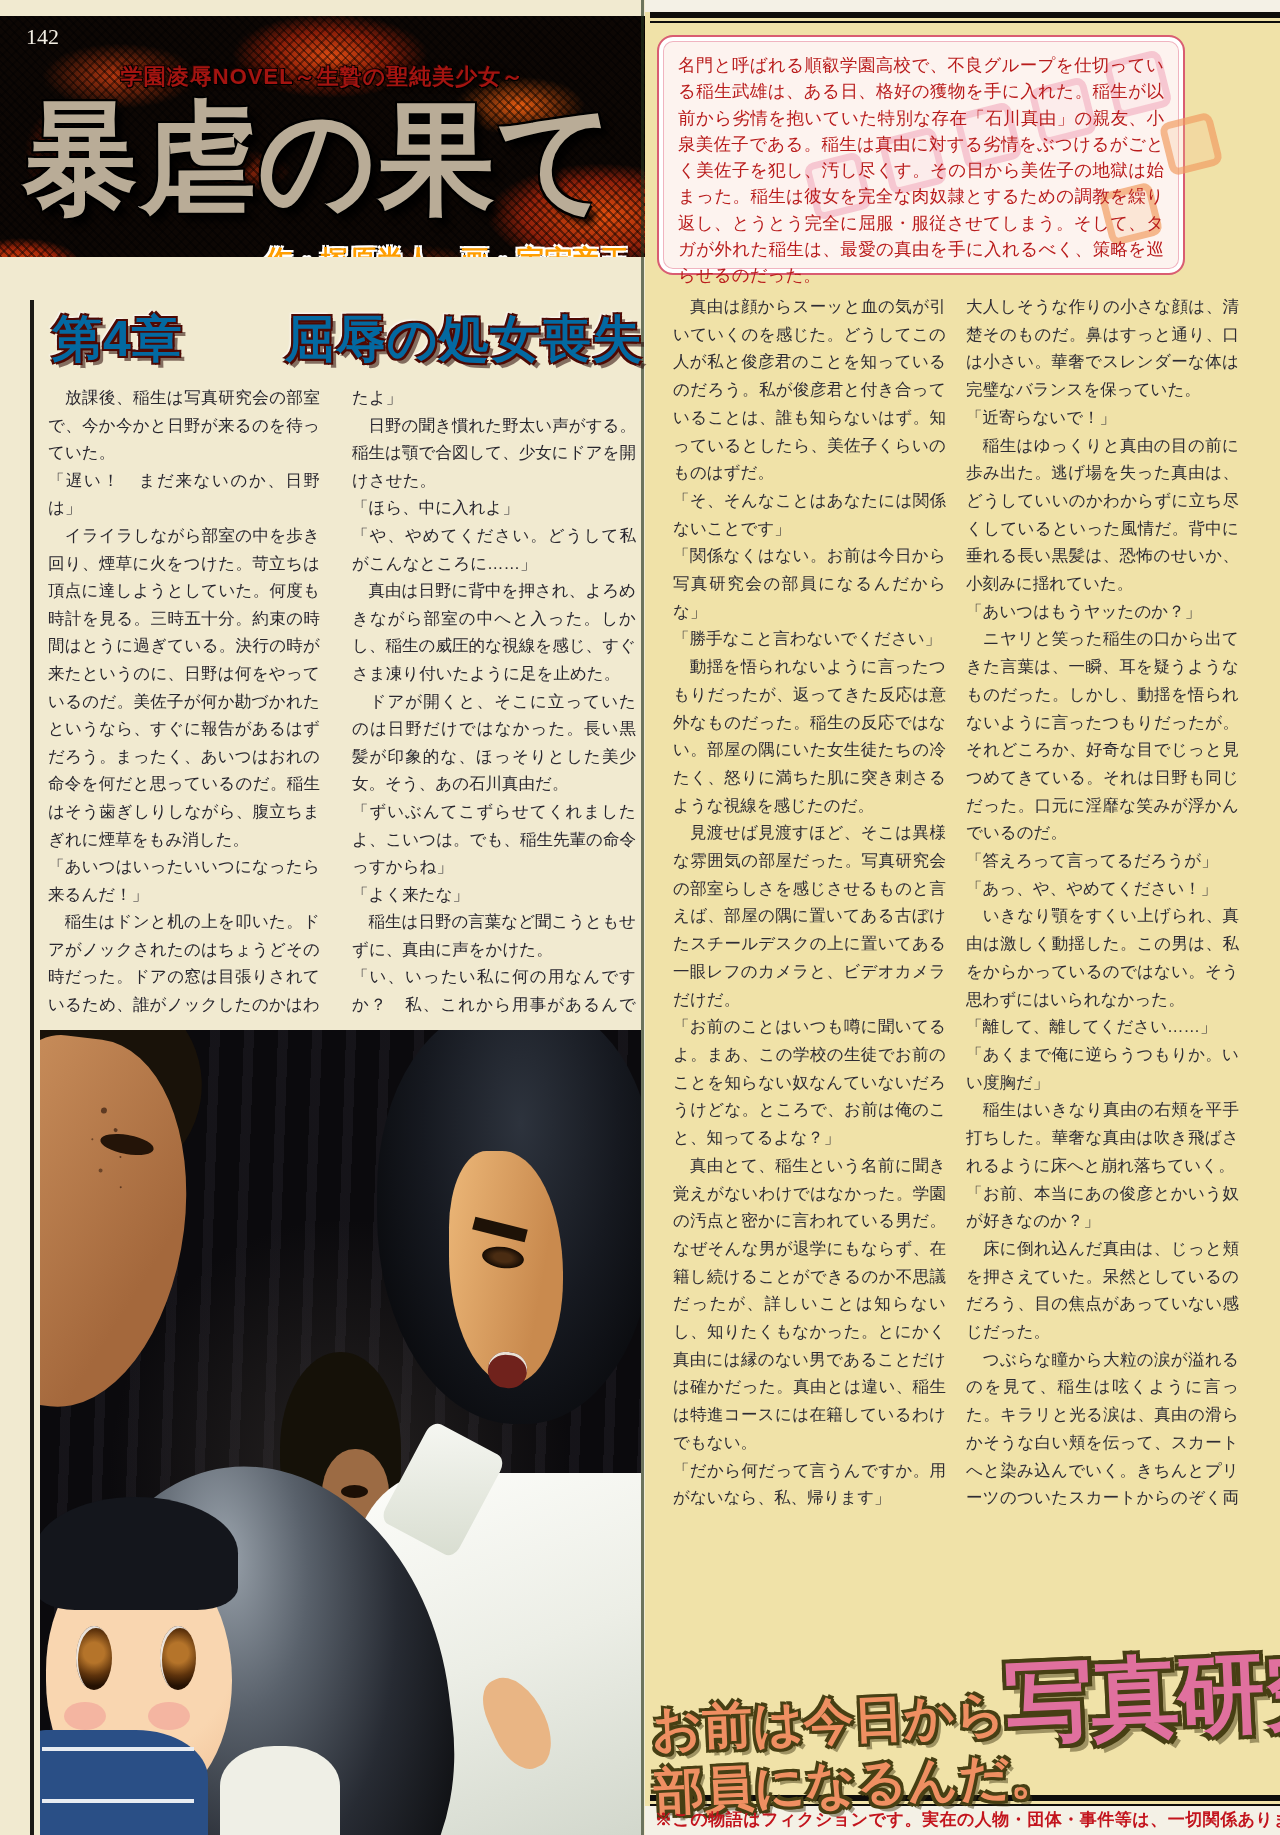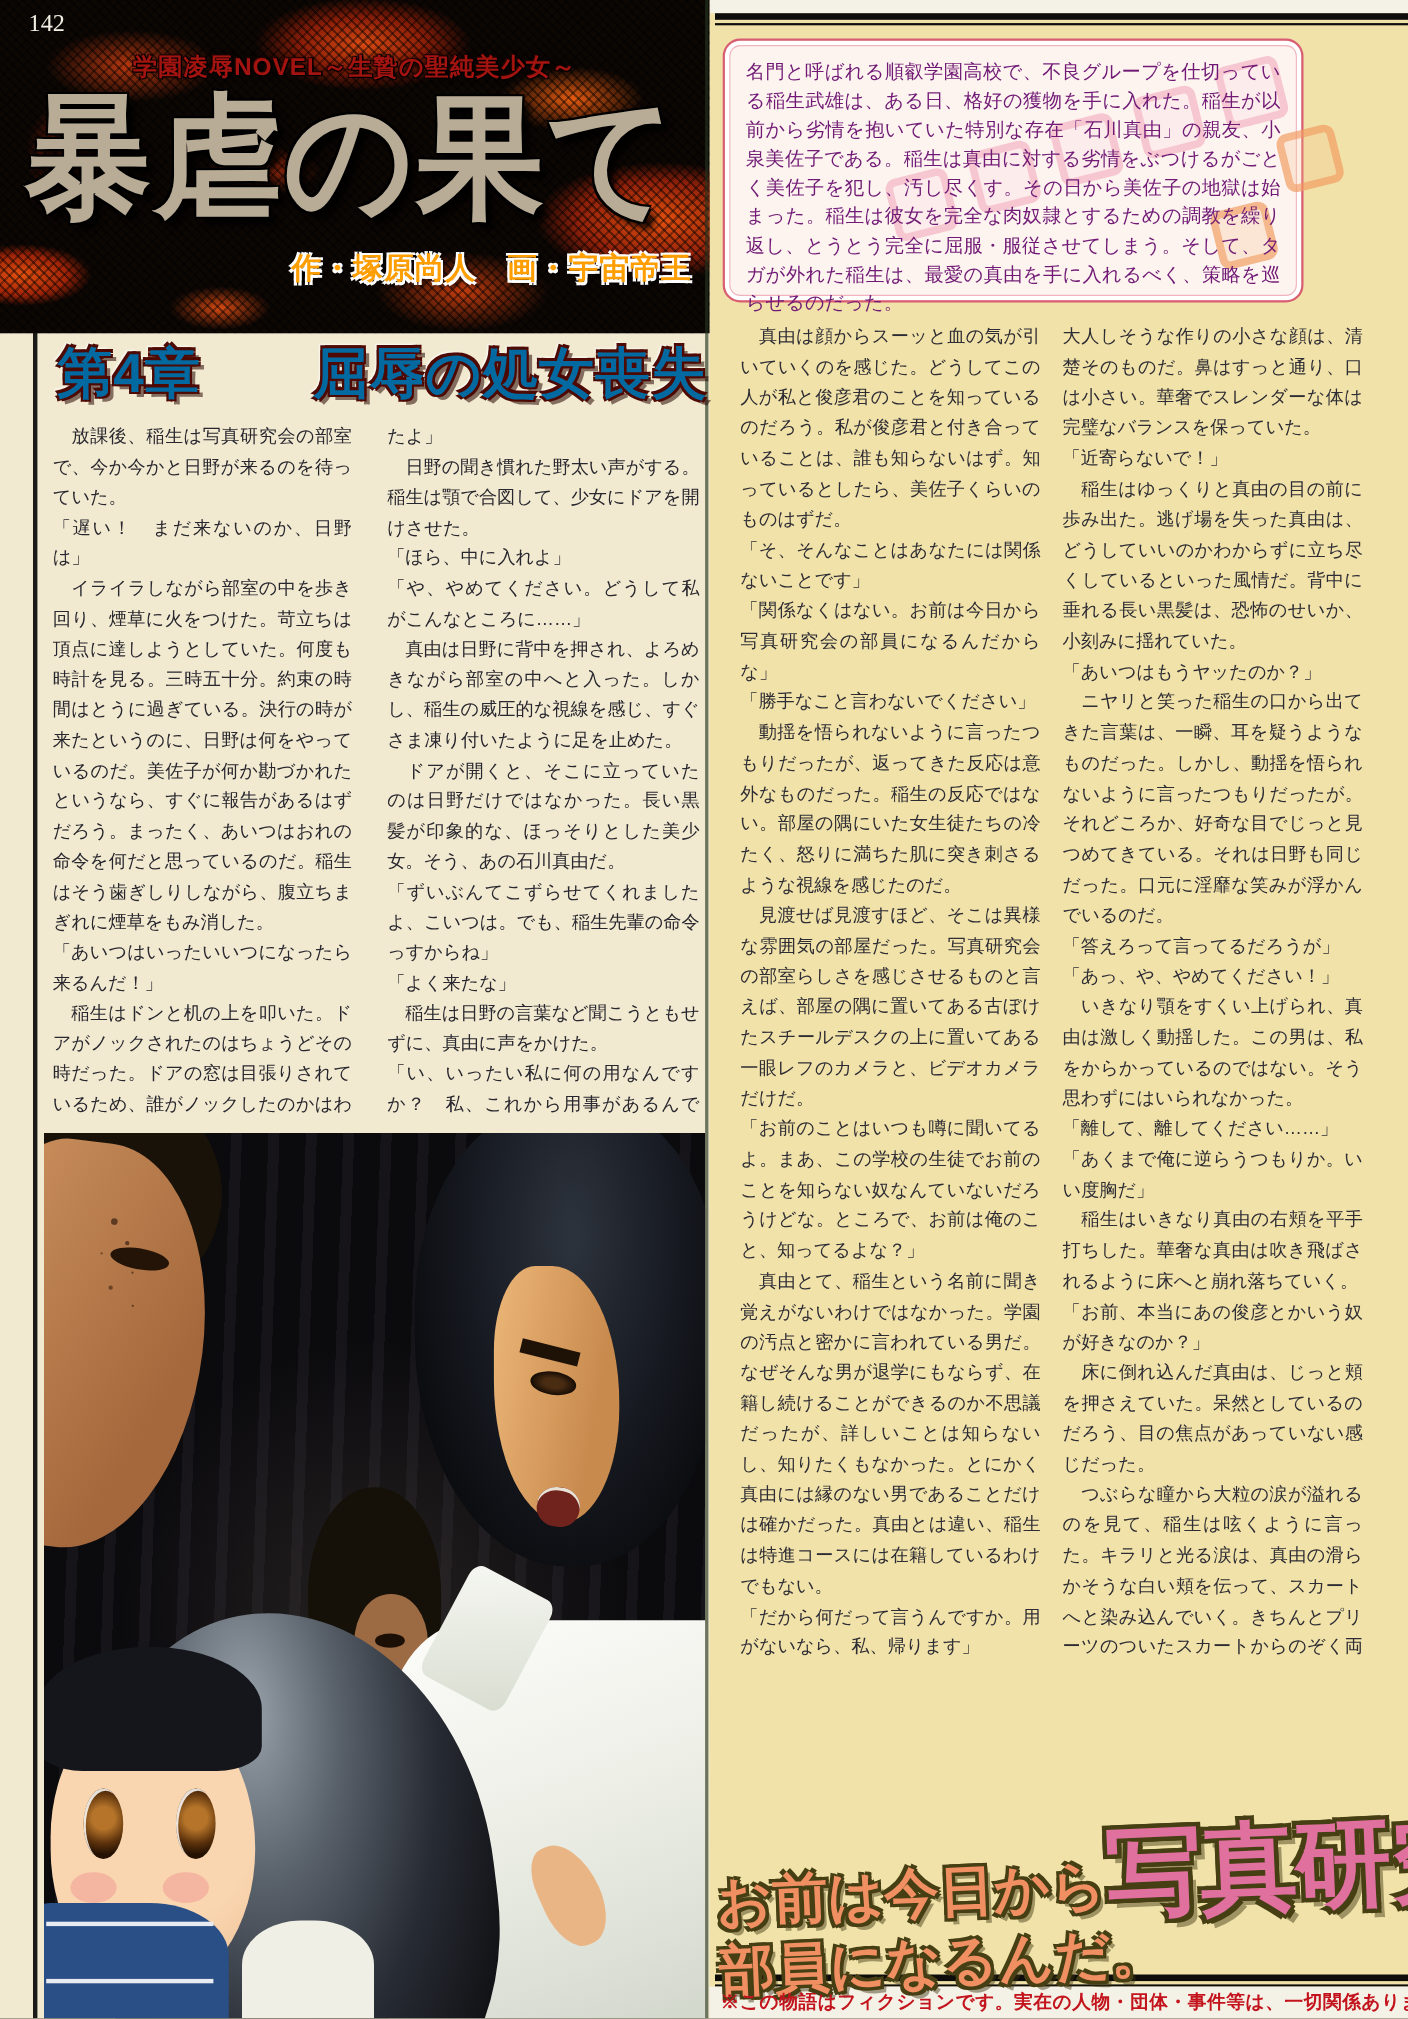--- a/index.html
+++ b/index.html
@@ -7,21 +7,21 @@
   .page {
     position:relative; width:1280px; height:1835px; overflow:hidden;
     background:#f0e2a8; font-family:"Liberation Sans","DejaVu Sans",sans-serif;
   }
   
   .left-area { position:absolute; left:0; top:0; width:645px; height:1835px; background:#f1ead0; }
   .divider-line { position:absolute; left:641px; top:0; width:3px; height:1835px; background:#25341f; opacity:.65; }
   .left-edge-line { position:absolute; left:30px; top:300px; width:4px; height:1535px; background:#1c1a16; }
 
   .title-banner {
-    position:absolute; left:0; top:0; width:645px; height:303px; overflow:hidden;
+    position:absolute; left:0; top:16px; width:645px; height:241px; overflow:hidden;
     background-color:#0d0704;
     background-image:
       radial-gradient(ellipse 90px 40px at 20px 250px, #e4500e 0%, #a02408 45%, rgba(0,0,0,0) 70%),
       radial-gradient(ellipse 120px 50px at 120px 60px, #c03a10 0%, rgba(0,0,0,0) 65%),
       radial-gradient(ellipse 140px 60px at 330px 40px, #d84a12 0%, #8a1d08 40%, rgba(0,0,0,0) 70%),
       radial-gradient(ellipse 100px 45px at 520px 90px, #e85c10 0%, rgba(0,0,0,0) 65%),
       radial-gradient(ellipse 150px 70px at 600px 200px, #e4500e 0%, #90200a 50%, rgba(0,0,0,0) 75%),
       radial-gradient(ellipse 120px 55px at 420px 265px, #c43c0e 0%, rgba(0,0,0,0) 65%),
       radial-gradient(ellipse 85px 35px at 240px 155px, #aa2c0c 0%, rgba(0,0,0,0) 60%),
       radial-gradient(ellipse 60px 80px at 60px 140px, #8c1e08 0%, rgba(0,0,0,0) 60%),
@@ -108,21 +108,21 @@
   .footer-rule-thick { top:1795px; height:6px; }
   .footer-rule-thin { top:1804px; height:2px; }
   .footer-strip { position:absolute; left:645px; top:1806px; width:635px; height:29px; background:#f4f1e6; }
 
   .synopsis-box {
     position:absolute; left:657px; top:35px; width:528px; height:240px; z-index:2;
     background:#fdf3ef; border:2px solid #d95d72; border-radius:16px;
     box-shadow:inset 0 0 0 4px #fff, inset 0 0 0 5px #f0b4c0;
     padding:15px 19px; overflow:visible;
   }
-  .synopsis-text { position:relative; z-index:2; font-size:17.5px; line-height:26.3px; color:#701a75; text-align:justify; }
+  .synopsis-text { position:relative; z-index:2; font-size:17.5px; line-height:26.3px; color:#b91c1c; text-align:justify; }
   .watermark-pattern { position:absolute; z-index:1; inset:0; overflow:visible; pointer-events:none; }
   .wm { position:absolute; border:7px solid rgba(242,169,188,.55); border-radius:10px; background:rgba(250,214,224,.25); transform:rotate(-14deg); }
   .wm1 { left:150px; top:120px; width:58px; height:58px; }
   .wm2 { left:225px; top:95px;  width:58px; height:58px; }
   .wm3 { left:300px; top:70px;  width:58px; height:58px; }
   .wm4 { left:375px; top:45px;  width:58px; height:58px; }
   .wm5 { left:450px; top:18px;  width:58px; height:58px; }
   .wm6 { left:445px; top:150px; width:54px; height:54px; border-color:rgba(240,150,90,.6); background:rgba(248,190,140,.25); }
   .wm7 { left:505px; top:80px;  width:54px; height:54px; border-color:rgba(240,150,90,.6); background:rgba(248,190,140,.25); }
 

